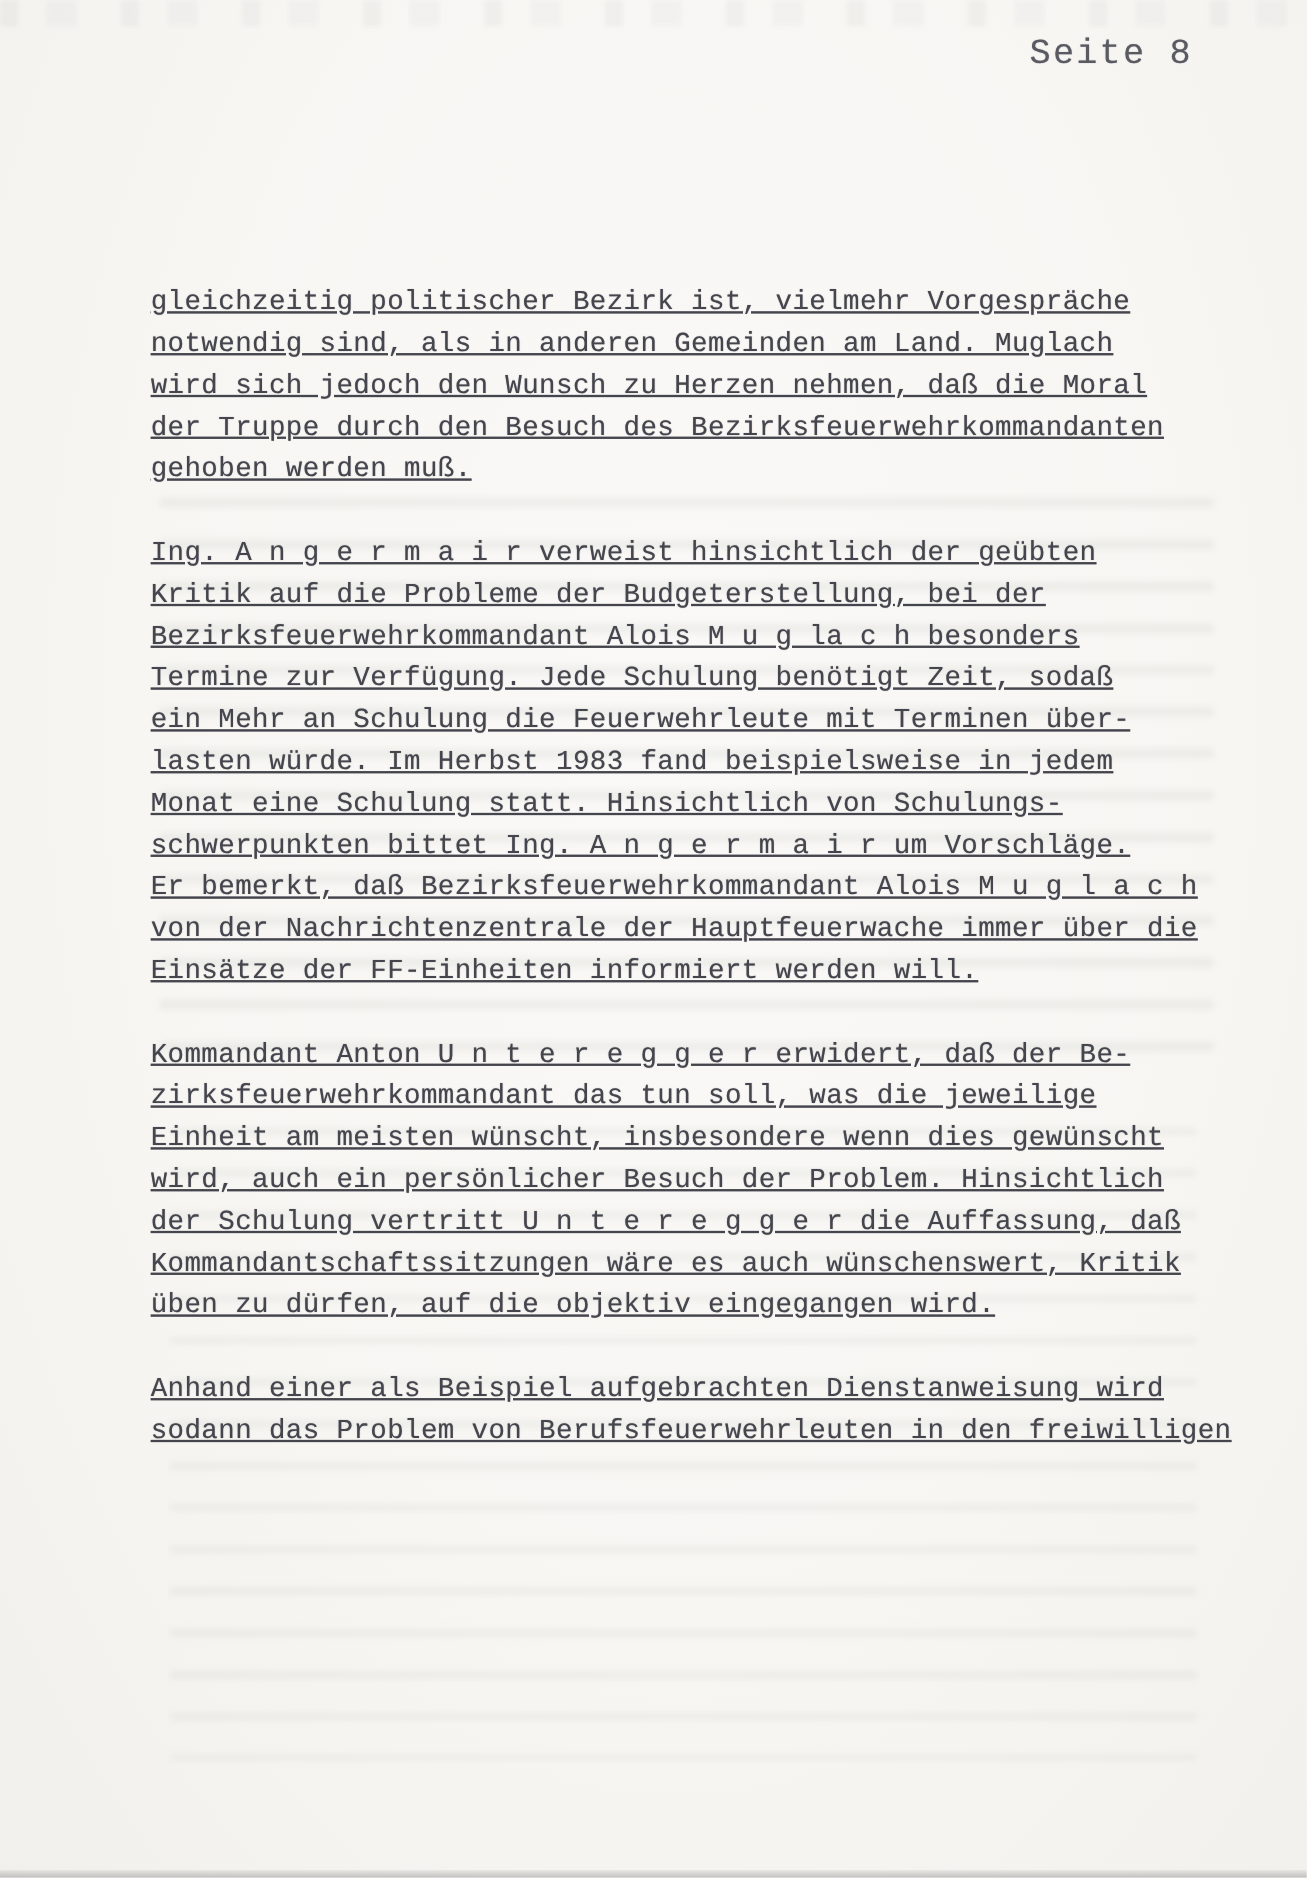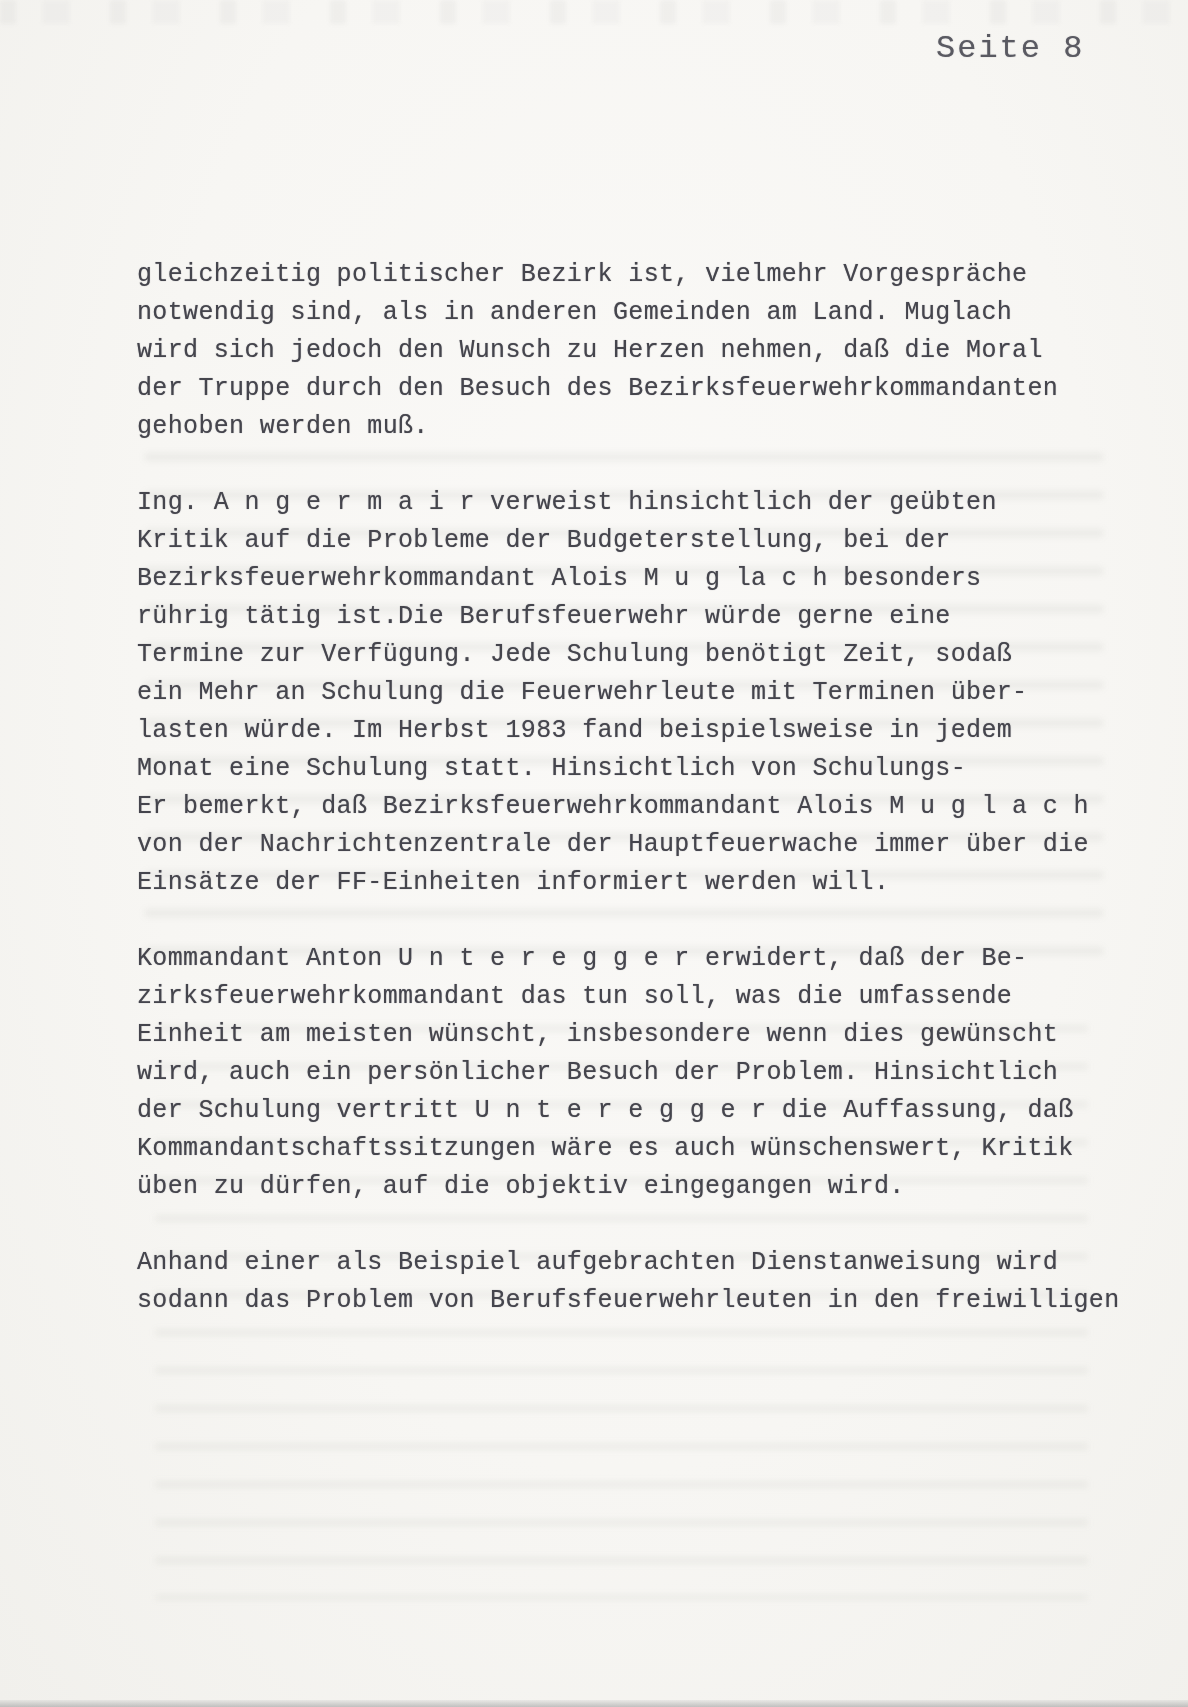--- a/index.html
+++ b/index.html
@@ -71,20 +71,21 @@
     top: 256px;
     width: 930px;
     font-size: 25px;
     line-height: 38px;
     letter-spacing: 0.35px;
     color: #45454d;
     text-shadow: 0 0 1px rgba(70,70,78,0.55);
   }
   .para {
     margin: 0 0 38px 0;
+    text-decoration: underline;
   }
   .line {
     white-space: pre;
   }
   
   .bottom-strip {
     position: absolute;
     left: 0; right: 0; bottom: 0;
     height: 7px;
     background: linear-gradient(180deg,
@@ -110,33 +111,33 @@
       <div class="line">notwendig sind, als in anderen Gemeinden am Land. Muglach</div>
       <div class="line">wird sich jedoch den Wunsch zu Herzen nehmen, daß die Moral</div>
       <div class="line">der Truppe durch den Besuch des Bezirksfeuerwehrkommandanten</div>
       <div class="line">gehoben werden muß.</div>
     </div>
 
     <div class="para">
       <div class="line">Ing. A n g e r m a i r verweist hinsichtlich der geübten</div>
       <div class="line">Kritik auf die Probleme der Budgeterstellung, bei der</div>
       <div class="line">Bezirksfeuerwehrkommandant Alois M u g la c h besonders</div>
-      <div class="line">rührig tätig ist.Die Berufsfeuerwehr würde gerne eine</div>
       <div class="line">Termine zur Verfügung. Jede Schulung benötigt Zeit, sodaß</div>
       <div class="line">ein Mehr an Schulung die Feuerwehrleute mit Terminen über-</div>
       <div class="line">lasten würde. Im Herbst 1983 fand beispielsweise in jedem</div>
       <div class="line">Monat eine Schulung statt. Hinsichtlich von Schulungs-</div>
+      <div class="line">schwerpunkten bittet Ing. A n g e r m a i r um Vorschläge.</div>
       <div class="line">Er bemerkt, daß Bezirksfeuerwehrkommandant Alois M u g l a c h</div>
       <div class="line">von der Nachrichtenzentrale der Hauptfeuerwache immer über die</div>
       <div class="line">Einsätze der FF-Einheiten informiert werden will.</div>
     </div>
 
     <div class="para">
       <div class="line">Kommandant Anton U n t e r e g g e r erwidert, daß der Be-</div>
-      <div class="line">zirksfeuerwehrkommandant das tun soll, was die umfassende</div>
+      <div class="line">zirksfeuerwehrkommandant das tun soll, was die jeweilige</div>
       <div class="line">Einheit am meisten wünscht, insbesondere wenn dies gewünscht</div>
       <div class="line">wird, auch ein persönlicher Besuch der Problem. Hinsichtlich</div>
       <div class="line">der Schulung vertritt U n t e r e g g e r die Auffassung, daß</div>
       <div class="line">Kommandantschaftssitzungen wäre es auch wünschenswert, Kritik</div>
       <div class="line">üben zu dürfen, auf die objektiv eingegangen wird.</div>
     </div>
 
     <div class="para">
       <div class="line">Anhand einer als Beispiel aufgebrachten Dienstanweisung wird</div>
       <div class="line">sodann das Problem von Berufsfeuerwehrleuten in den freiwilligen</div>

